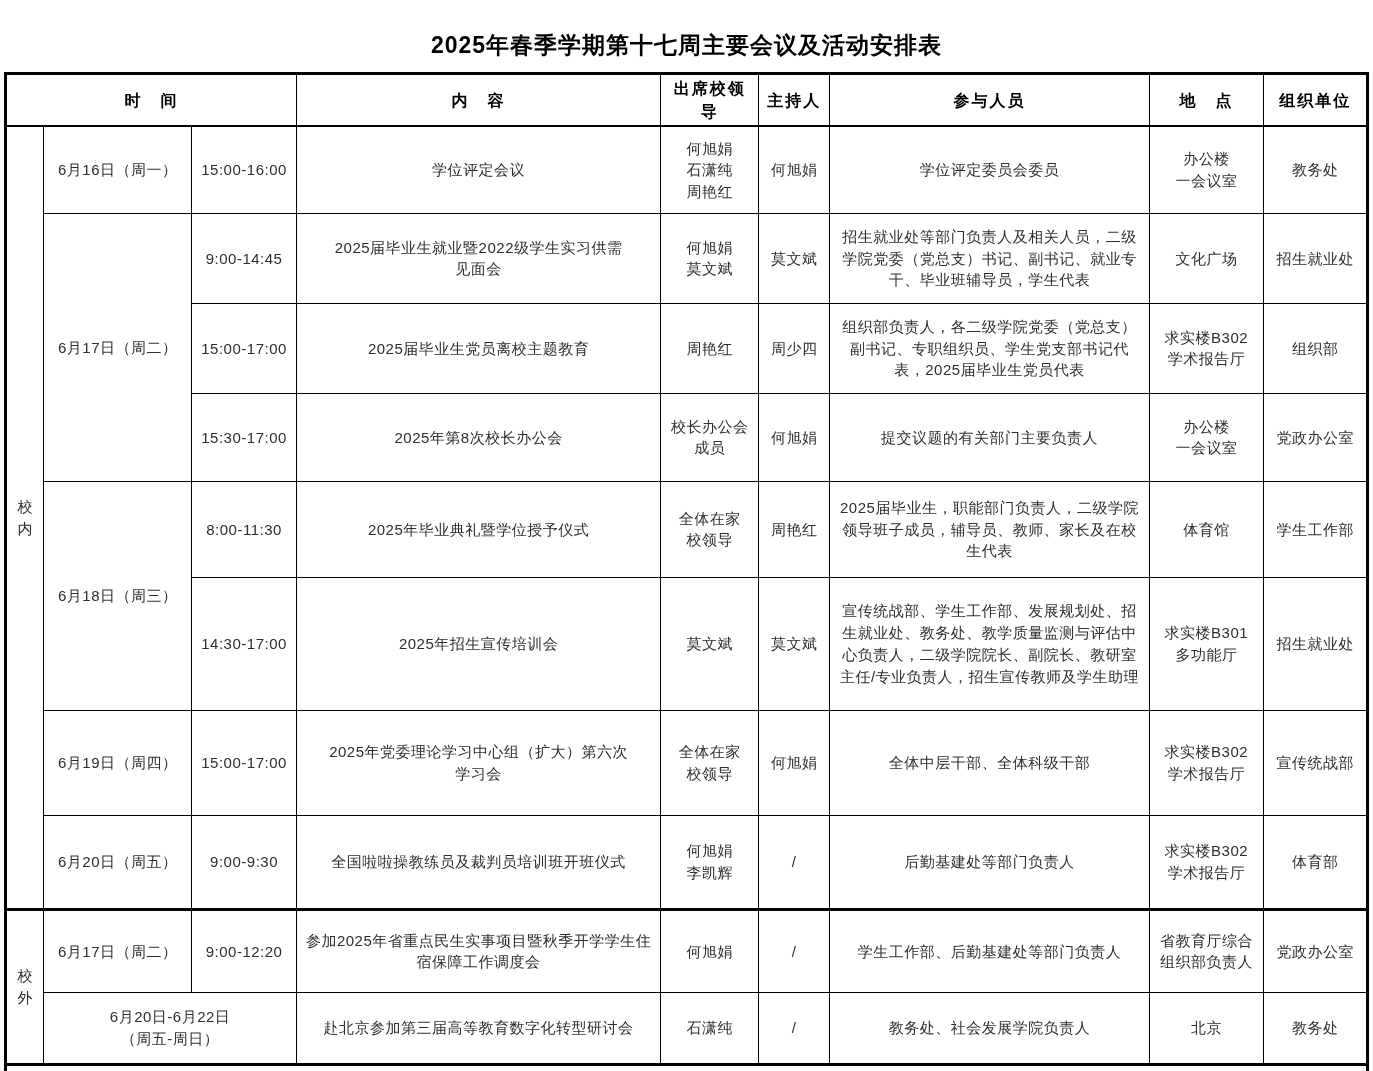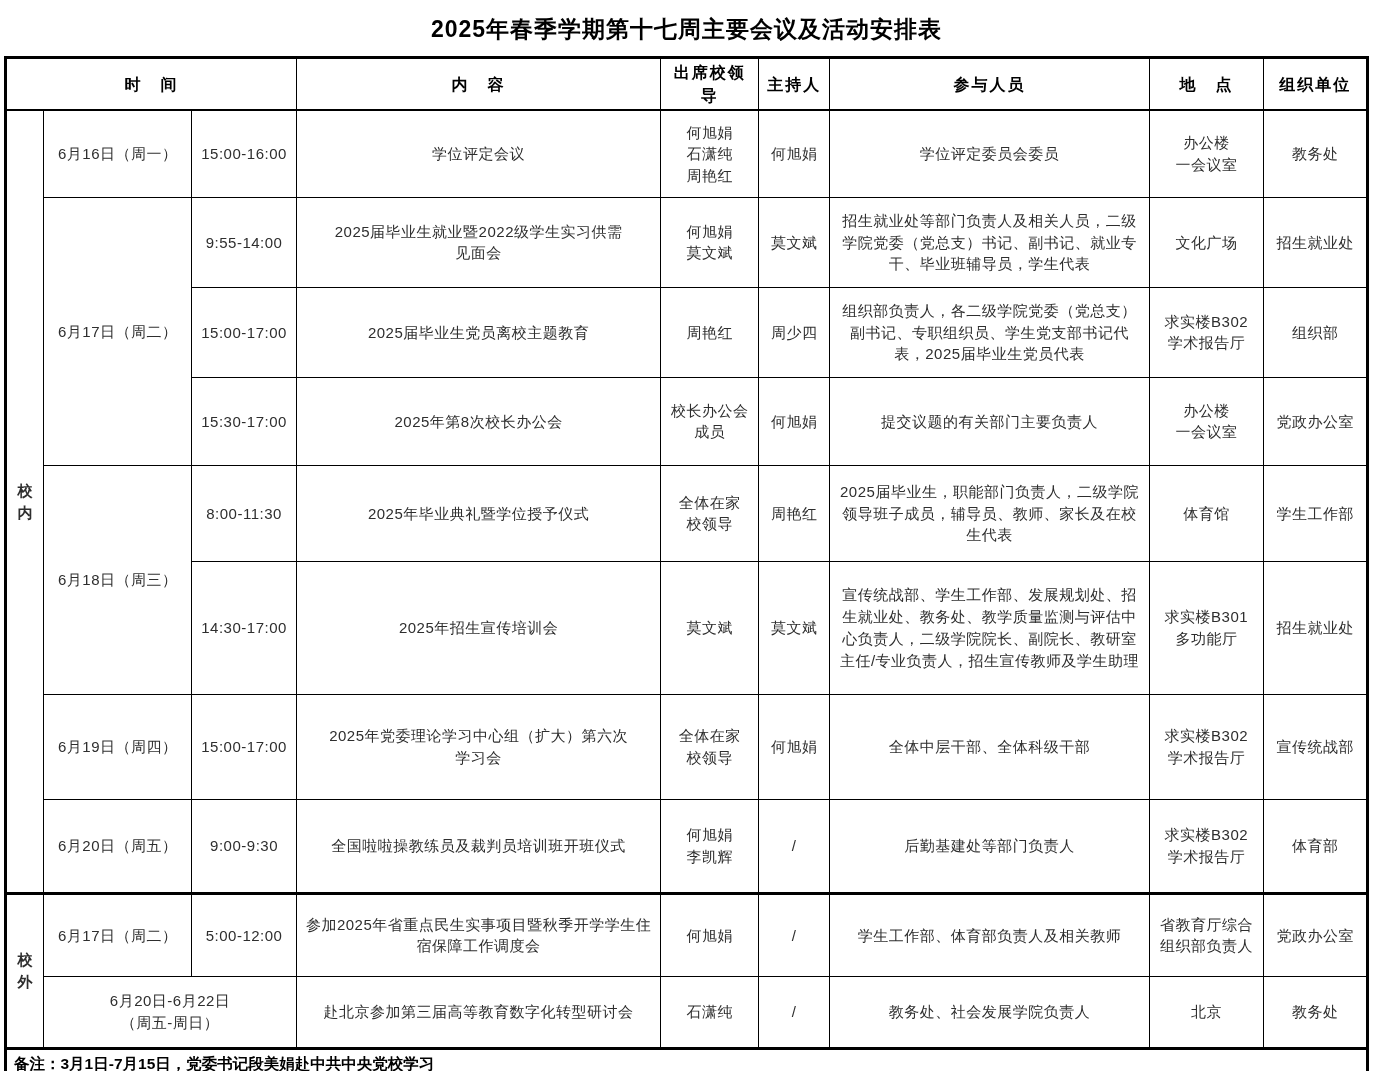--- a/index.html
+++ b/index.html
@@ -7,21 +7,21 @@
     padding: 0;
     background: #ffffff;
     font-family: "Liberation Sans", sans-serif;
     color: #000;
   }
   .page {
     width: 1373px;
     height: 1071px;
     background: #fff;
     box-sizing: border-box;
-    padding: 0 4px;
+    padding: 16px 4px;
   }
   .title {
     height: 56px;
     line-height: 58px;
     text-align: center;
     font-size: 23px;
     font-weight: bold;
     color: #000;
     letter-spacing: 1px;
   }
@@ -49,21 +49,21 @@
   
   tr.header-row th {
     font-size: 16px;
     font-weight: bold;
     color: #000;
     border-bottom: 2px solid #000;
     height: 43px;
     letter-spacing: 2px;
   }
   td.group-cell {
-    font-weight: bold;
+    font-weight: normal;
     color: #000;
     font-size: 16px;
     padding: 0;
   }
   td.date-cell { letter-spacing: 0; }
   td.time-cell { letter-spacing: 0; font-size: 15.5px; }
   td.participants-cell { padding: 2px 7px; }
   
   tr.section-start td { border-top: 3px solid #000; }
   
@@ -117,21 +117,21 @@
 石潇纯
 周艳红</td>
         <td class="host-cell">何旭娟</td>
         <td class="participants-cell">学位评定委员会委员</td>
         <td class="location-cell">办公楼
 一会议室</td>
         <td class="organizer-cell">教务处</td>
       </tr>
       <tr style="height:90px">
         <td rowspan="3" class="date-cell">6月17日（周二）</td>
-        <td class="time-cell">9:55-14:00</td>
+        <td class="time-cell">9:00-14:45</td>
         <td class="content-cell">2025届毕业生就业暨2022级学生实习供需
 见面会</td>
         <td class="leaders-cell">何旭娟
 莫文斌</td>
         <td class="host-cell">莫文斌</td>
         <td class="participants-cell">招生就业处等部门负责人及相关人员，二级学院党委（党总支）书记、副书记、就业专干、毕业班辅导员，学生代表</td>
         <td class="location-cell">文化广场</td>
         <td class="organizer-cell">招生就业处</td>
       </tr>
       <tr style="height:90px">
@@ -197,26 +197,26 @@
 李凯辉</td>
         <td class="host-cell">/</td>
         <td class="participants-cell">后勤基建处等部门负责人</td>
         <td class="location-cell">求实楼B302
 学术报告厅</td>
         <td class="organizer-cell">体育部</td>
       </tr>
       <tr style="height:83px" class="section-start">
         <td rowspan="2" class="group-cell">校外</td>
         <td class="date-cell">6月17日（周二）</td>
-        <td class="time-cell">5:00-12:00</td>
+        <td class="time-cell">9:00-12:20</td>
         <td class="content-cell">参加2025年省重点民生实事项目暨秋季开学学生住
 宿保障工作调度会</td>
         <td class="leaders-cell">何旭娟</td>
         <td class="host-cell">/</td>
-        <td class="participants-cell">学生工作部、体育部负责人及相关教师</td>
+        <td class="participants-cell">学生工作部、后勤基建处等部门负责人</td>
         <td class="location-cell">省教育厅综合
 组织部负责人</td>
         <td class="organizer-cell">党政办公室</td>
       </tr>
       <tr style="height:72px">
         <td colspan="2" class="date-cell">6月20日-6月22日
 （周五-周日）</td>
         <td class="content-cell">赴北京参加第三届高等教育数字化转型研讨会</td>
         <td class="leaders-cell">石潇纯</td>
         <td class="host-cell">/</td>

